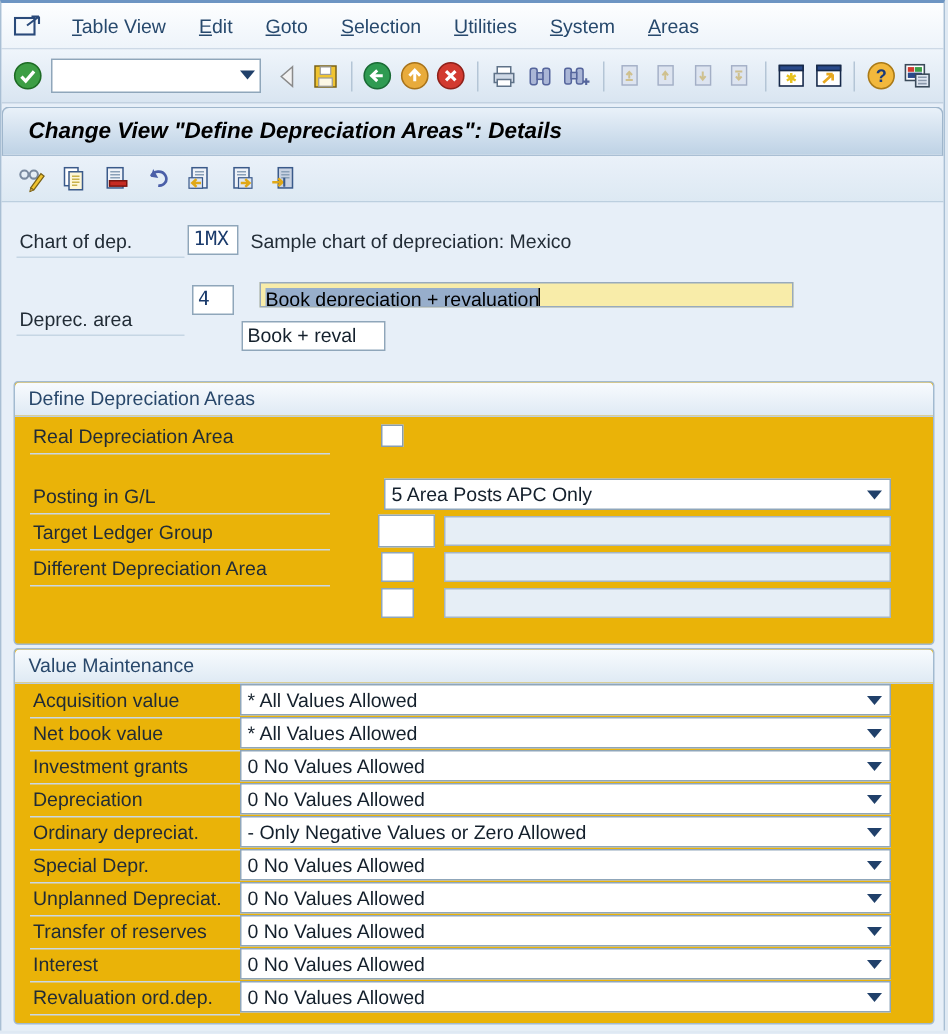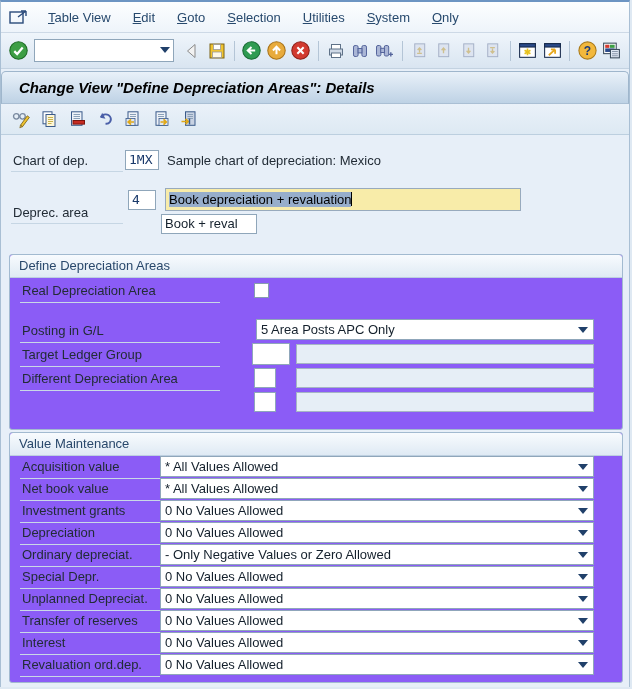--- a/index.html
+++ b/index.html
@@ -35,21 +35,21 @@
   .inputbox{position:absolute;background:#fff;border:1px solid #8fa6ba;box-sizing:border-box;font-family:"DejaVu Sans Mono",monospace;font-size:13px;color:#1a3a6b;line-height:18px;padding-left:3px;}
   .focusfield{position:absolute;background:#f8eca9;border:1px solid #98aabd;box-sizing:border-box;font-size:13px;color:#000;line-height:21px;padding-left:3px;white-space:nowrap;overflow:hidden;}
   .selected-text{background:#97aecb;}
   .caret{display:inline-block;width:1px;height:14px;background:#000;vertical-align:-2px;}
   .corner{position:absolute;width:6px;height:8px;}
   .corner.tl{left:-3px;top:-3px;border-left:2px solid #df4438;border-top:2px solid #df4438;}
   .corner.tr{right:-3px;top:-3px;border-right:2px solid #df4438;border-top:2px solid #df4438;}
   .corner.bl{left:-3px;bottom:-3px;border-left:2px solid #df4438;border-bottom:2px solid #df4438;}
   .corner.br{right:-3px;bottom:-3px;border-right:2px solid #df4438;border-bottom:2px solid #df4438;}
 
-  .groupbox{position:absolute;left:8px;width:614px;border:1px solid #a2bad0;border-radius:3px;background:#8b5cf6;box-sizing:border-box;}
+  .groupbox{position:absolute;left:8px;width:614px;border:1px solid #a2bad0;border-radius:3px;background:#eab308;box-sizing:border-box;}
   .gb-header{height:22px;line-height:21px;background:linear-gradient(#f8fbfe,#dfeaf4);border-bottom:1px solid #bdcfe0;color:#29486b;padding-left:9px;font-size:13px;border-radius:3px 3px 0 0;}
   .gb-row-label{position:absolute;left:10px;height:21px;line-height:20px;border-bottom:1px solid #c9d8e6;padding-left:2px;}
   .checkbox{position:absolute;width:15px;height:15px;background:#fff;border:1px solid #879cb0;box-sizing:border-box;}
   .dropdown{position:absolute;height:21px;background:#fff;border:1px solid #8fa6ba;box-sizing:border-box;display:flex;align-items:center;}
   .dd-text{flex:1;font-size:13px;color:#14202c;padding-left:4px;line-height:19px;white-space:nowrap;overflow:hidden;}
   .dd-arrow{width:0;height:0;border-left:5px solid transparent;border-right:5px solid transparent;border-top:6px solid #20406a;margin-right:5px;}
   .disabledfield{position:absolute;height:20px;background:#e6eef6;border:1px solid #a5b5c4;box-sizing:border-box;}
   .smallinput{position:absolute;background:#fff;border:1px solid #8fa6ba;box-sizing:border-box;}
 </style>
 </head>
@@ -61,21 +61,21 @@
     <svg class="sysicon" viewBox="0 0 20 16">
       <rect x="1" y="3" width="13" height="11" fill="none" stroke="#2a4a7a" stroke-width="1.4"></rect>
       <path d="M9 8 L17 2 M17 2 h-5 M17 2 v5" fill="none" stroke="#2a4a7a" stroke-width="1.4"></path>
     </svg>
     <div class="menu-item">Table View</div>
     <div class="menu-item">Edit</div>
     <div class="menu-item">Goto</div>
     <div class="menu-item">Selection</div>
     <div class="menu-item">Utilities</div>
     <div class="menu-item">System</div>
-    <div class="menu-item">Only</div>
+    <div class="menu-item">Areas</div>
   </div>
 
   <div class="toolbar">
     <div class="tbtn">
       <svg width="21" height="21" viewBox="0 0 20 20">
         <circle cx="10" cy="10" r="8.3" fill="#3d9e45" stroke="#1d6b24"></circle>
         <path d="M6 10.6 L8.7 13.4 L14 7.2" fill="none" stroke="#fff" stroke-width="2.1"></path>
       </svg>
     </div>
     <div class="cmdfield">
@@ -256,21 +256,21 @@
   </div>
 
   <div class="content">
 
     <div class="flabel" style="left:10px;top:16px;width:110px;">Chart of dep.</div>
     <div class="inputbox" style="left:124px;top:15px;width:34px;height:20px;">1MX</div>
     <div class="ftext" style="left:166px;top:16px;">Sample chart of depreciation: Mexico</div>
 
     <div class="flabel" style="left:10px;top:68px;width:110px;">Deprec. area</div>
     <div class="inputbox" style="left:127px;top:55px;width:28px;height:20px;">4</div>
-    <div class="focusfield" style="left:164px;top:53px;width:356px;height:23px;">
+    <div class="focusfield" style="left:172px;top:53px;width:356px;height:17px;">
       <span class="corner tl"></span>
       <span class="corner tr"></span>
       <span class="corner bl"></span>
       <span class="corner br"></span>
       <span class="selected-text">Book depreciation + revaluation</span><span class="caret"></span>
     </div>
     <div class="inputbox" style="left:160px;top:79px;width:96px;height:20px;font-family:'Liberation Sans',sans-serif;font-size:13px;color:#14202c;">Book + reval</div>
 
     <div class="groupbox" style="top:119px;height:176px;">
       <div class="gb-header">Define Depreciation Areas</div>

